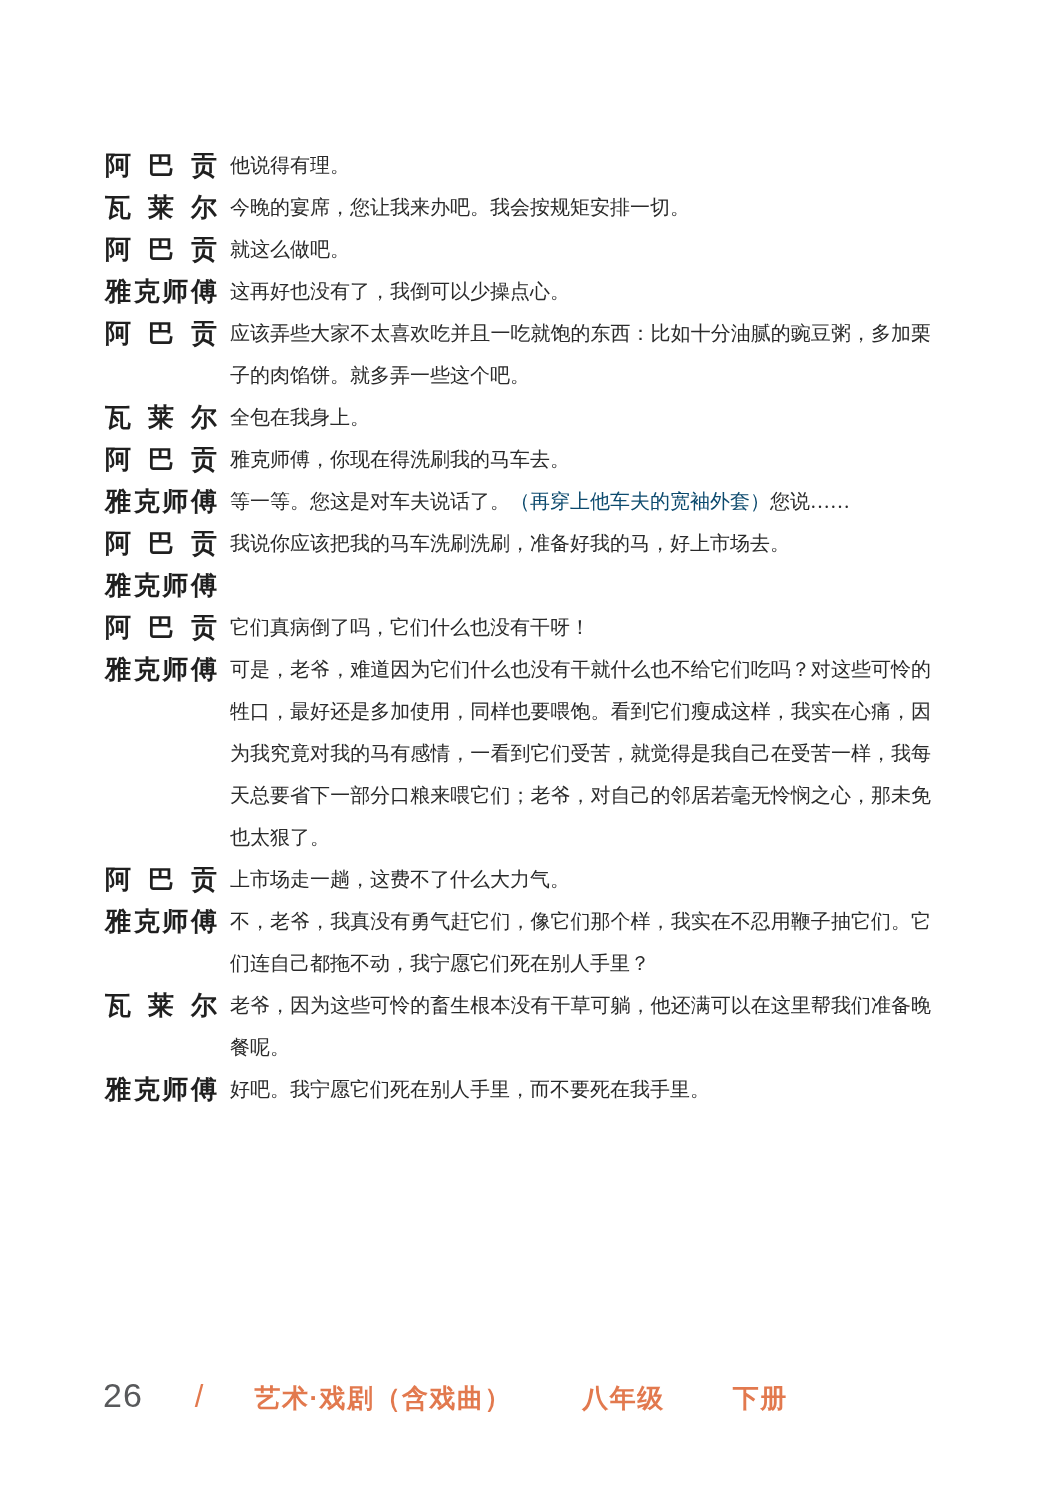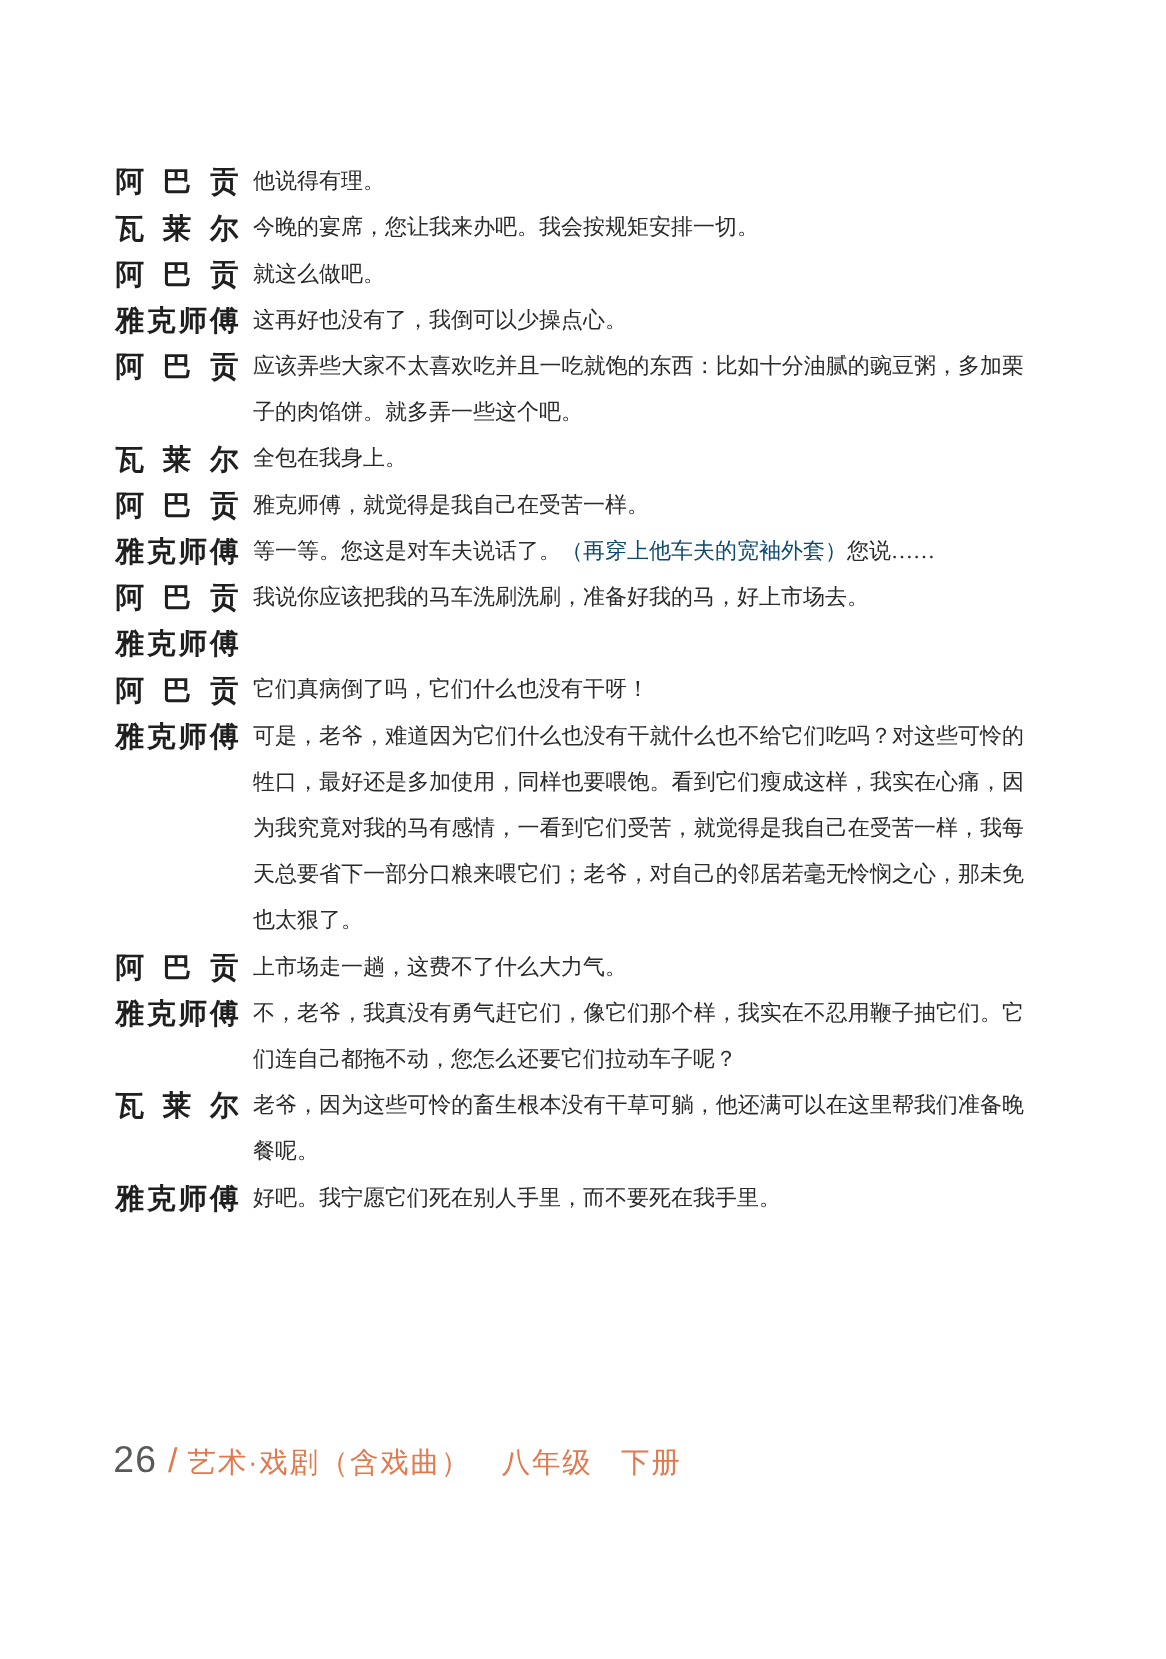--- a/index.html
+++ b/index.html
@@ -45,41 +45,42 @@
     text-align: justify;
     text-justify: inter-ideograph;
   }
   .stage {
     font-weight: 300;
     color: #0c4a6e;
   }
   .footer {
     position: absolute;
     left: 103px;
-    top: 1308px;
+    top: 1376px;
     display: flex;
     align-items: baseline;
     white-space: nowrap;
+    gap: 42px;
   }
   .page-num {
     font-family: "Liberation Sans", sans-serif;
     font-weight: 400;
     font-size: 34px;
     color: #58595b;
     letter-spacing: 1px;
   }
   .sep {
     font-family: "Liberation Sans", sans-serif;
     font-size: 31px;
     color: var(--accent, #e2794e);
     margin: 0 9px 0 10px;
   }
   .book {
     font-family: "Liberation Sans", sans-serif;
-    font-weight: 400;
+    font-weight: 700;
     font-size: 26px;
     letter-spacing: 1.5px;
     color: var(--accent, #e2794e);
   }
   .grade { margin-left: 28px; }
   .volume { margin-left: 26px; }
 </style>
 </head>
 <body>
 
@@ -105,21 +106,21 @@
       <div class="entry">
         <div class="speaker">阿巴贡</div>
         <div class="speech"><span class="line">应该弄些大家不太喜欢吃并且一吃就饱的东西：比如十分油腻的豌豆粥，多加栗子的肉馅饼。就多弄一些这个吧。</span></div>
       </div>
       <div class="entry">
         <div class="speaker">瓦莱尔</div>
         <div class="speech"><span class="line">全包在我身上。</span></div>
       </div>
       <div class="entry">
         <div class="speaker">阿巴贡</div>
-        <div class="speech"><span class="line">雅克师傅，就觉得是我自己在受苦一样。</span></div>
+        <div class="speech"><span class="line">雅克师傅，你现在得洗刷我的马车去。</span></div>
       </div>
       <div class="entry">
         <div class="speaker">雅克师傅</div>
         <div class="speech"><span class="line">等一等。您这是对车夫说话了。</span><span class="stage">（再穿上他车夫的宽袖外套）</span><span class="line">您说……</span></div>
       </div>
       <div class="entry">
         <div class="speaker">阿巴贡</div>
         <div class="speech"><span class="line">我说你应该把我的马车洗刷洗刷，准备好我的马，好上市场去。</span></div>
       </div>
       <div class="entry">
@@ -132,21 +133,21 @@
       <div class="entry">
         <div class="speaker">雅克师傅</div>
         <div class="speech"><span class="line">可是，老爷，难道因为它们什么也没有干就什么也不给它们吃吗？对这些可怜的牲口，最好还是多加使用，同样也要喂饱。看到它们瘦成这样，我实在心痛，因为我究竟对我的马有感情，一看到它们受苦，就觉得是我自己在受苦一样，我每天总要省下一部分口粮来喂它们；老爷，对自己的邻居若毫无怜悯之心，那未免也太狠了。</span></div>
       </div>
       <div class="entry">
         <div class="speaker">阿巴贡</div>
         <div class="speech"><span class="line">上市场走一趟，这费不了什么大力气。</span></div>
       </div>
       <div class="entry">
         <div class="speaker">雅克师傅</div>
-        <div class="speech"><span class="line">不，老爷，我真没有勇气赶它们，像它们那个样，我实在不忍用鞭子抽它们。它们连自己都拖不动，您怎么还要它们拉动车子呢？</span></div>
+        <div class="speech"><span class="line">不，老爷，我真没有勇气赶它们，像它们那个样，我实在不忍用鞭子抽它们。它们连自己都拖不动，我宁愿它们死在别人手里？</span></div>
       </div>
       <div class="entry">
         <div class="speaker">瓦莱尔</div>
         <div class="speech"><span class="line">老爷，因为这些可怜的畜生根本没有干草可躺，他还满可以在这里帮我们准备晚餐呢。</span></div>
       </div>
       <div class="entry">
         <div class="speaker">雅克师傅</div>
         <div class="speech"><span class="line">好吧。我宁愿它们死在别人手里，而不要死在我手里。</span></div>
       </div>
     </main>

